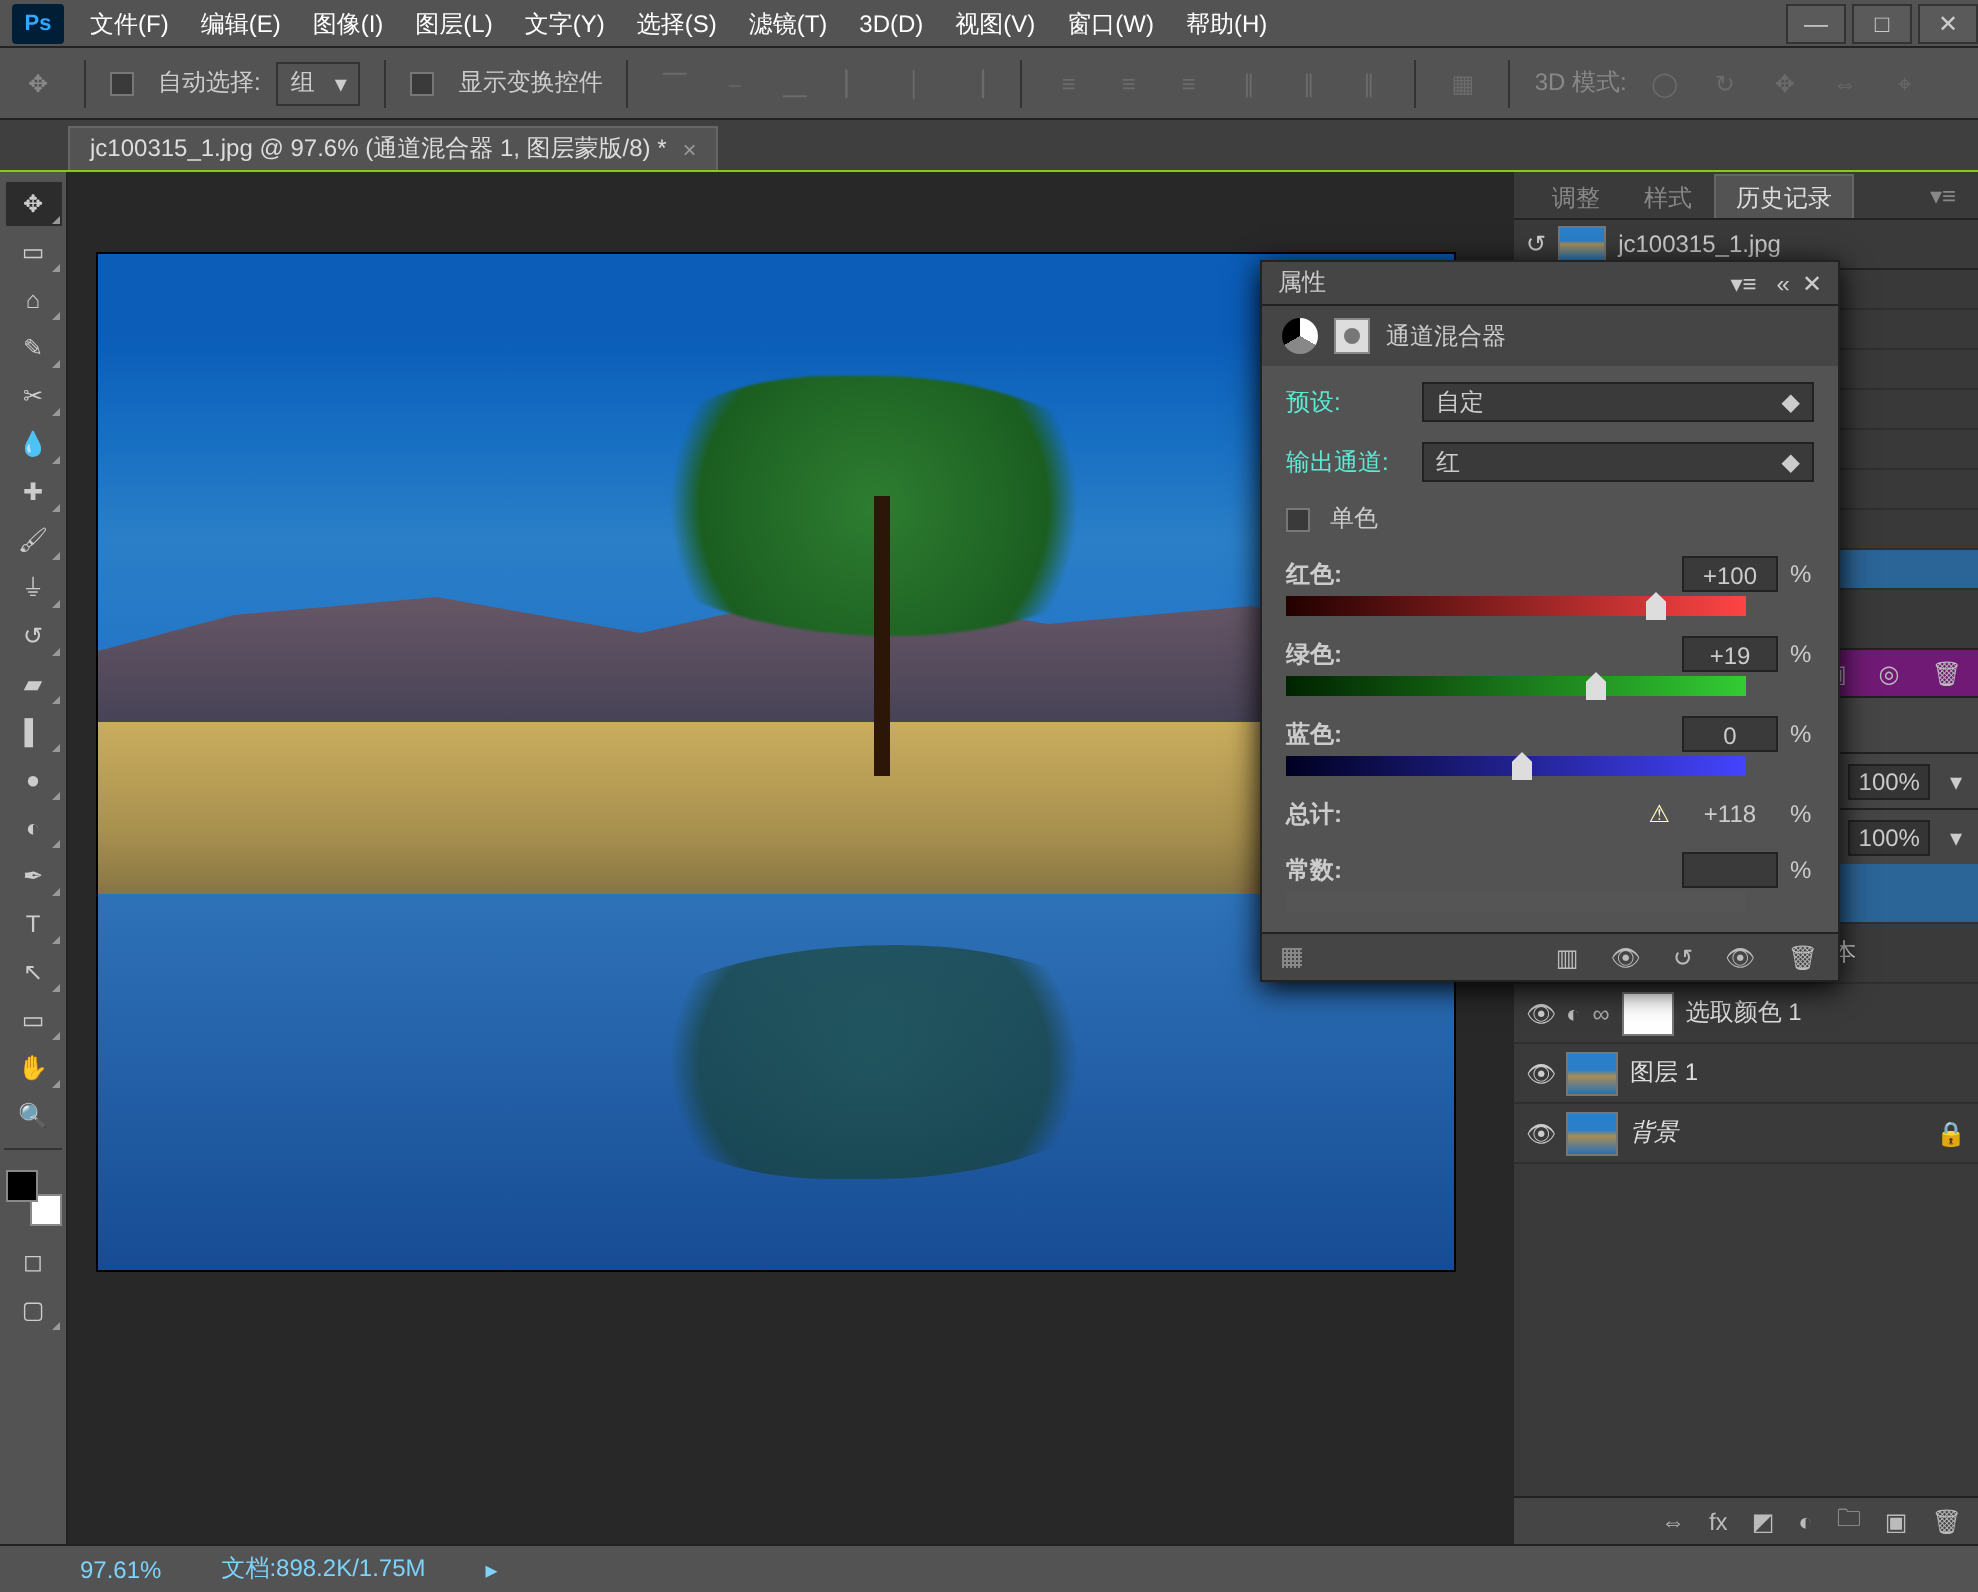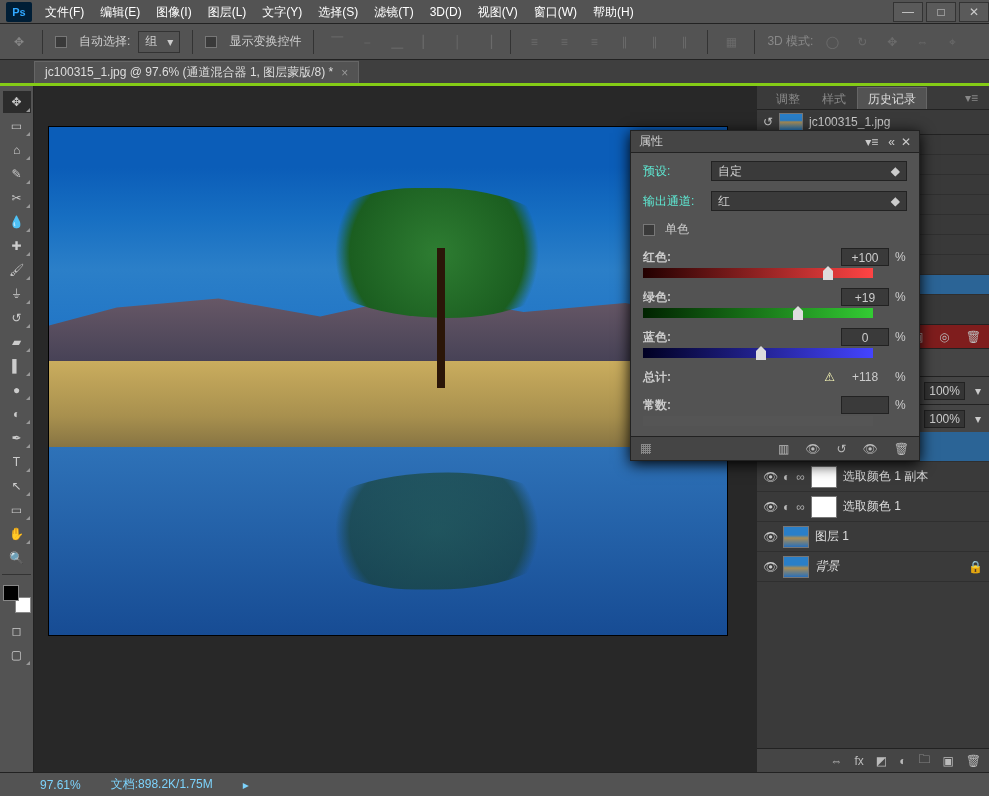--- a/index.html
+++ b/index.html
@@ -9,21 +9,21 @@
 .menubar { display:flex; gap:2px; flex:1; }
 .menuitem { padding:0 7px; height:24px; line-height:24px; color:#ffffff; cursor:default; }
 .winbtns { display:flex; gap:0; }
 .winbtn { width:30px; height:20px; background:#5a5a5a; border:1px solid #333; margin-left:3px; display:flex; align-items:center; justify-content:center; color:#ccc; }
 .optionbar { height:36px; background:#535353; display:flex; align-items:center; padding:0 8px; gap:8px; border-bottom:1px solid #222;}
 .optbtn,.optsel { background:#535353; border:1px solid #333; height:22px; color:#ccc; padding:0 6px; display:flex; align-items:center; }
 .opticon { width:22px; height:22px; display:flex; align-items:center; justify-content:center; color:#888;}
 .opticon.disabled { opacity:.45 }
 .opt-check { width:12px;height:12px;border:1px solid #777;background:#3a3a3a;margin-right:4px;}
 .sep { width:1px;height:24px;background:#333;margin:0 4px;}
-.tabbar { height:26px; background:#3f3f3f; display:flex; align-items:flex-end; padding-left:34px; border-bottom:3px solid #84cc16;}
+.tabbar { height:26px; background:#3f3f3f; display:flex; align-items:flex-end; padding-left:34px; border-bottom:1px solid #84cc16;}
 .doctab { background:#535353; border:1px solid #666; border-bottom:none; height:22px; padding:0 10px; display:flex; align-items:center; color:#ddd; font-style:normal;}
 .doctab .x { margin-left:8px; color:#999;}
 .workarea { position:absolute; top:86px; left:0; right:0; bottom:24px; background:#282828; }
 .toolbar { position:absolute; left:0; top:0; bottom:0; width:34px; background:#535353; border-right:1px solid #222; display:flex; flex-direction:column; padding-top:4px;}
 .tool { width:28px; height:22px; margin:1px auto; display:flex; align-items:center; justify-content:center; color:#ccc; cursor:pointer; position:relative;}
 .tool.active { background:#2c2c2c; }
 .tool .tri { position:absolute; right:1px; bottom:1px; border:2px solid transparent; border-right-color:#999; border-bottom-color:#999; width:0;height:0;}
 .swatch-wrap{ position:relative; width:28px;height:28px;margin:6px auto;}
 .swatch-wrap .a{position:absolute;left:0;top:0;width:16px;height:16px;background:#000;border:1px solid #888;z-index:2;}
 .swatch-wrap .b{position:absolute;right:0;bottom:0;width:16px;height:16px;background:#fff;border:1px solid #888;}
@@ -34,21 +34,21 @@
   #1f5aa6 67%, #2f7bc6 80%, #1c5aa8 100%);
   position:relative; border:1px solid #000; overflow:hidden;}
 .img .mtn{position:absolute;left:0;right:0;top:32%;height:90px;background:linear-gradient(#6b5a68,#3e3c52);clip-path:polygon(0 40%,10% 20%,25% 10%,40% 30%,55% 5%,70% 25%,85% 15%,100% 35%,100% 100%,0 100%);}
 .img .tree{position:absolute;left:38%;top:12%;width:260px;height:200px;}
 .img .tree .crown{width:260px;height:130px;background:radial-gradient(circle,#2e7d32 0%,#1b5e20 60%,transparent 70%);border-radius:50% 60% 55% 65%/60% 60% 50% 55%;filter:blur(.5px);}
 .img .tree .trunk{position:absolute;left:50%;top:60px;width:8px;height:140px;background:#2b1608;}
 .img .ground{position:absolute;left:0;right:0;top:46%;height:110px;background:linear-gradient(#caad5e,#a8904e 50%,#6e5f3a);}
 .img .water{position:absolute;left:0;right:0;top:63%;bottom:0;background:linear-gradient(#2e72b8,#174c94);}
 .img .reflect{position:absolute;left:38%;top:63%;width:260px;height:150px;transform:scaleY(-.9);opacity:.55;}
 .img .reflect .crown{width:260px;height:130px;background:radial-gradient(circle,#1d4a21 0%,#163a19 60%,transparent 70%);border-radius:50% 60% 55% 65%/60% 60% 50% 55%;}
-.rightdock { position:absolute; right:0; top:0; bottom:0; width:232px; background:#7f1d1d; display:flex; flex-direction:column;}
+.rightdock { position:absolute; right:0; top:0; bottom:0; width:232px; background:#701a75; display:flex; flex-direction:column;}
 .panel-tabs { height:24px; background:#3a3a3a; border-bottom:1px solid #222; display:flex; align-items:flex-end; padding-left:8px; gap:0;}
 .ptab { padding:3px 10px; background:#3a3a3a; color:#888; border:1px solid transparent; height:22px;}
 .ptab.active { background:#535353; color:#ddd; border-color:#666;border-bottom:none;}
 .history-row { height:24px; display:flex; align-items:center; gap:6px; padding:0 6px; background:#3a3a3a;}
 .hist-thumb{width:24px;height:18px;background:linear-gradient(#2a7fc8 40%,#a88d56 50%,#2a7fc8);border:1px solid #777;}
 .history-list { height:190px; background:#393939; border-top:1px solid #222; display:flex;flex-direction:column;}
 .hist-item{height:20px;border-bottom:1px solid #2f2f2f;}
 .hist-item.sel{background:#2b6496;}
 .hist-foot{height:24px;display:flex;justify-content:flex-end;align-items:center;gap:16px;padding:0 8px;border-top:1px solid #222;}
 .icon-btn{color:#bbb;}
@@ -305,20 +305,25 @@
 <div class="props">
   <div class="props-title">
     <span>属性</span>
     <div class="sp" style="flex:1"></div>
     <span>▾≡</span>
     <span style="width:10px"></span>
     <span class="cls">«</span>
     <span style="width:6px"></span>
     <span class="cls">✕</span>
   </div>
+  <div class="props-hdr">
+    <span class="circ-adj"></span>
+    <span class="mask-ic"></span>
+    <span>通道混合器</span>
+  </div>
   <div class="props-body">
     <div class="prow">
       <span class="lbl">预设:</span>
       <div class="sel">
           <span>自定</span>
           <span>◆</span>
         </div>
     </div>
     <div class="prow">
       <span class="lbl">输出通道:</span>

